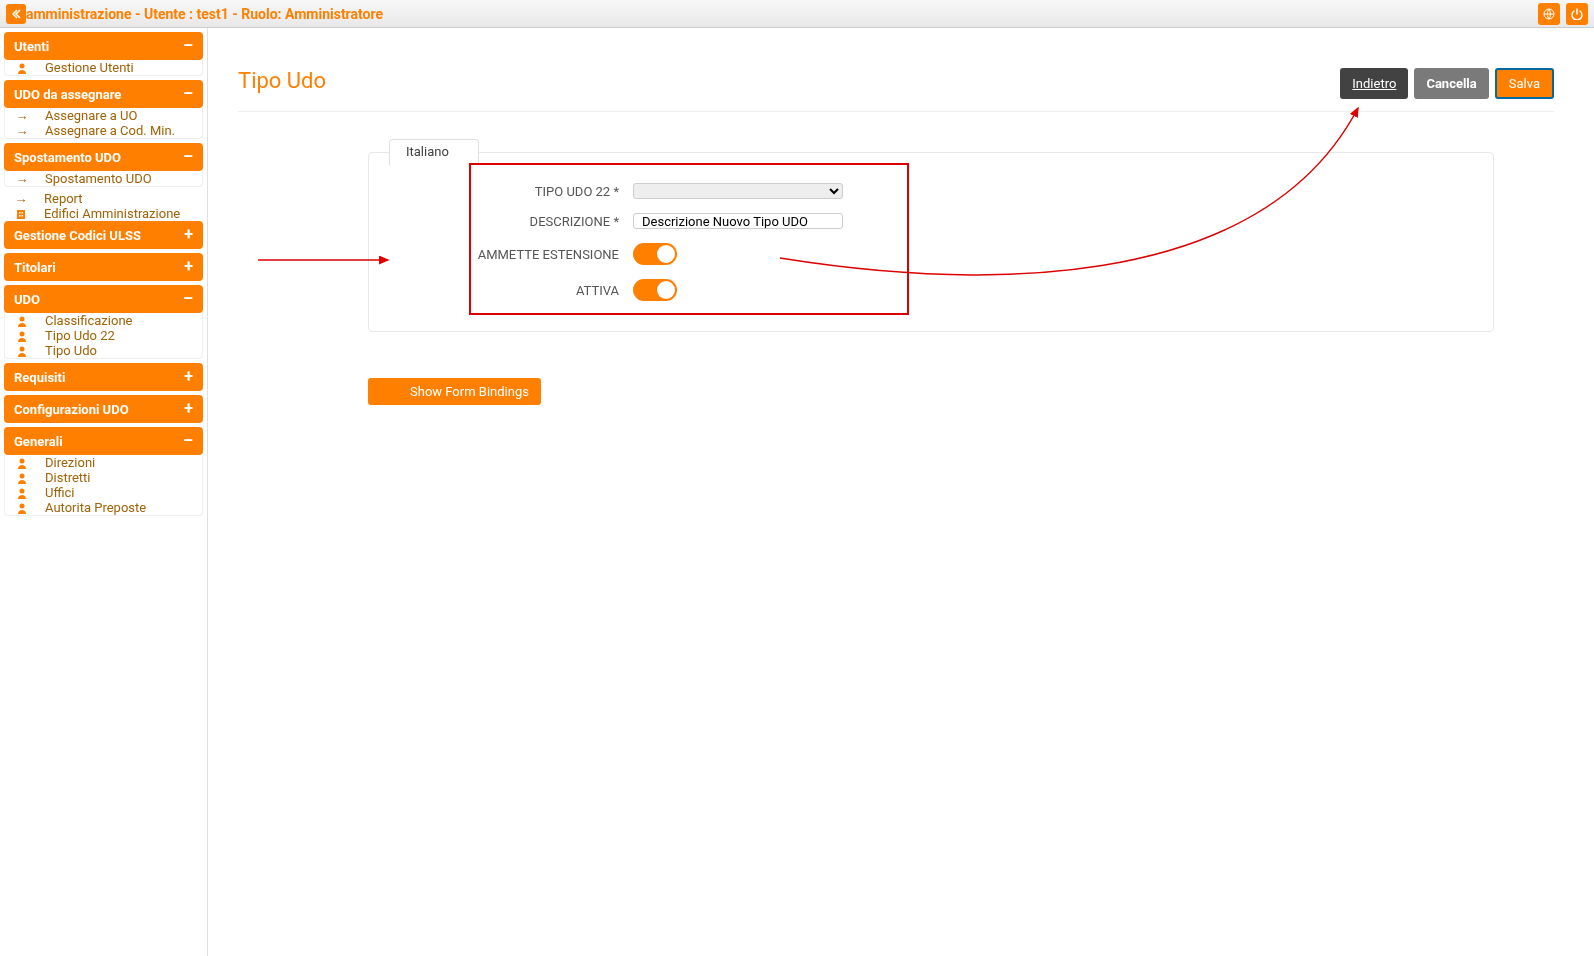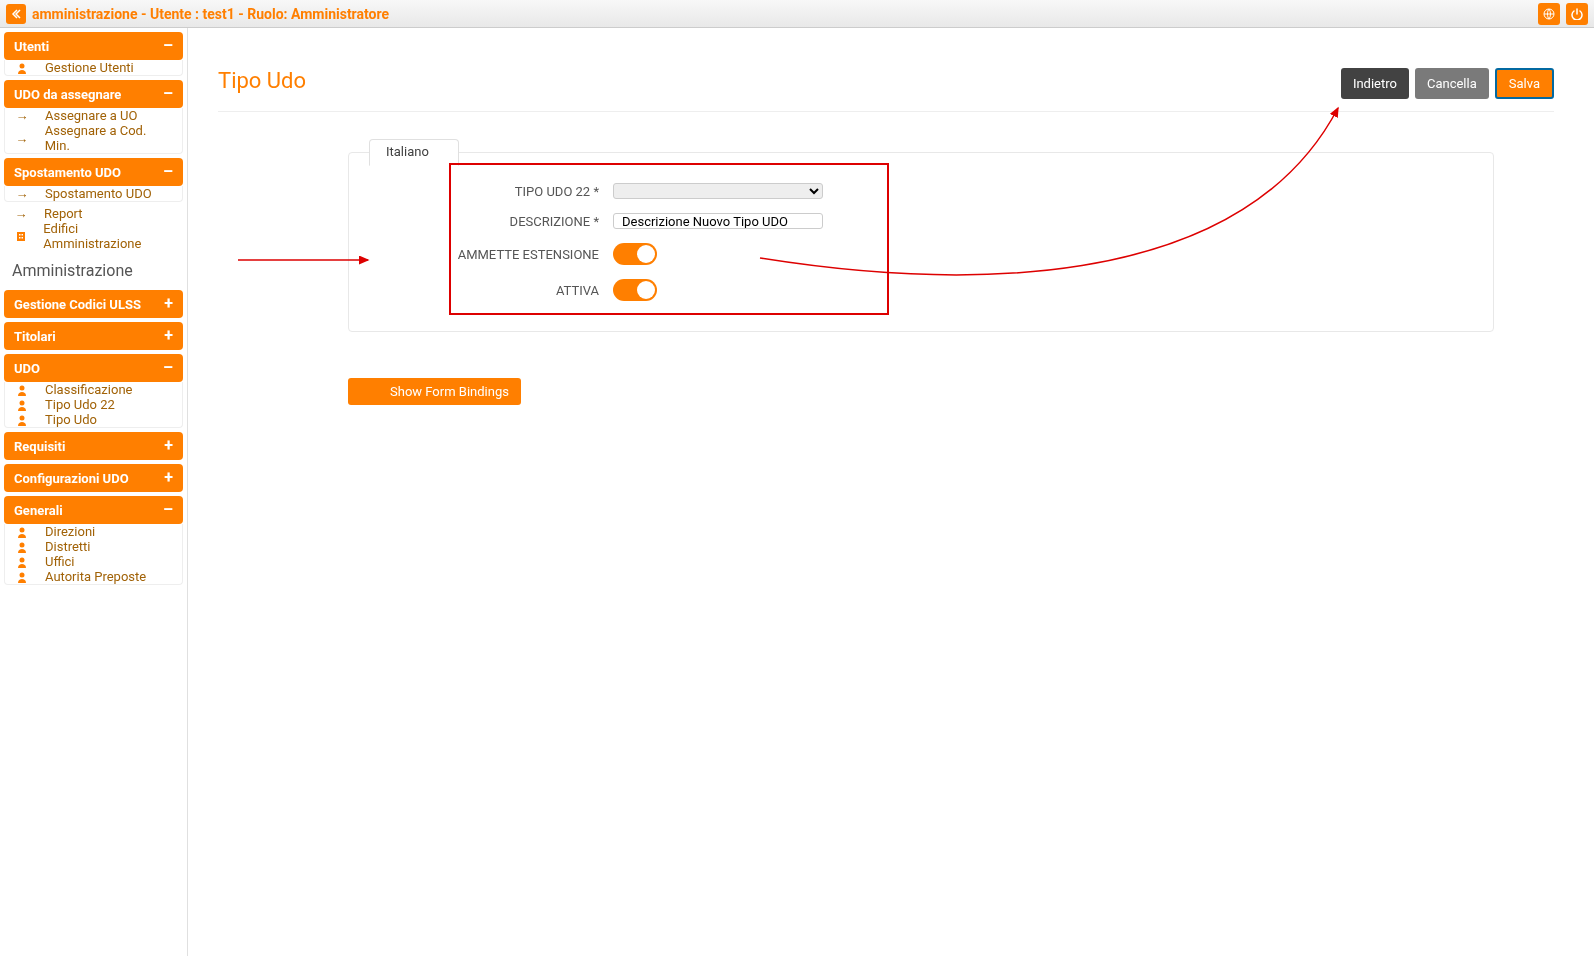--- a/index.html
+++ b/index.html
@@ -6,21 +6,21 @@
 body { background: #fff; font-size: 14px; color: #333; }
 
 .topbar {
   background: linear-gradient(to bottom, #f8f8f8, #e8e8e8);
   border-bottom: 1px solid #ccc;
   height: 28px;
   display: flex;
   align-items: center;
   padding: 0 6px;
 }
-.topbar-left { display: flex; align-items: center; gap: 6px; }
+.topbar-left { display: flex; align-items: center; }
 .collapse-btn {
   background: #ff7f00;
   color: #fff;
   width: 20px; height: 20px;
   border-radius: 3px;
   display: flex; align-items: center; justify-content: center;
   font-size: 12px;
   cursor: pointer;
 }
 .topbar-title { color: #ff7f00; font-weight: bold; font-size: 14px; }
@@ -30,21 +30,21 @@
   color: #fff;
   width: 22px; height: 22px;
   border-radius: 3px;
   display: flex; align-items: center; justify-content: center;
   cursor: pointer;
   font-size: 12px;
 }
 
 .layout { display: flex; height: calc(100vh - 28px); }
 .sidebar {
-  width: 188px;
+  width: 208px;
   background: #fff;
   border-right: 1px solid #e0e0e0;
   overflow-y: auto;
   padding: 4px;
 }
 .sidebar::-webkit-scrollbar { width: 10px; }
 .sidebar::-webkit-scrollbar-thumb { background: #ccc; border-radius: 5px; }
 .side-panel { margin-bottom: 4px; border-radius: 4px; overflow: visible; }
 .side-header {
   background: #ff7f00;
@@ -74,22 +74,22 @@
   color: #555;
   font-size: 16px;
   padding: 10px 8px;
 }
 
 .main { flex: 1; padding: 40px 40px 20px 30px; overflow: auto; position: relative; }
 .page-header { display: flex; align-items: flex-start; justify-content: space-between; border-bottom: 1px solid #eee; padding-bottom: 12px; margin-bottom: 40px; }
 .page-title { color: #ff7f00; font-size: 22px; font-weight: normal; }
 .page-actions { display: flex; gap: 6px; }
 .btn { padding: 6px 12px; border: none; border-radius: 3px; color: #fff; cursor: pointer; font-size: 13px; }
-.btn-dark { background: #424242; }
-.btn-grey { background: #7a7a7a; }
+.btn-dark { background: #424242; text-decoration: underline; }
+.btn-grey { background: #7a7a7a; font-weight: bold; }
 .btn-orange { background: #ff7f00; }
 .btn-salva { border: 2px solid #0369a1; }
 
 .form-card {
   background: #fff;
   border: 1px solid #e8e8e8;
   border-radius: 4px;
   margin: 0 60px 30px 130px;
   position: relative;
   padding: 30px 40px 30px 40px;
@@ -240,21 +240,20 @@
             <rect x="2" y="2" width="8" height="9" fill="#ff7f00"></rect>
             <rect x="4" y="4" width="1.5" height="1.5" fill="#fff"></rect>
             <rect x="6.5" y="4" width="1.5" height="1.5" fill="#fff"></rect>
             <rect x="4" y="7" width="1.5" height="1.5" fill="#fff"></rect>
             <rect x="6.5" y="7" width="1.5" height="1.5" fill="#fff"></rect>
           </svg>
         </span>
       <span>Edifici Amministrazione</span>
     </div>
 
-    <div class="side-section-title">Amministrazione</div>
 
     <div class="side-panel">
       <div class="side-header">
         <span>Gestione Codici ULSS</span>
         <span class="toggle">+</span>
       </div>
     </div>
 
     <div class="side-panel">
       <div class="side-header">

